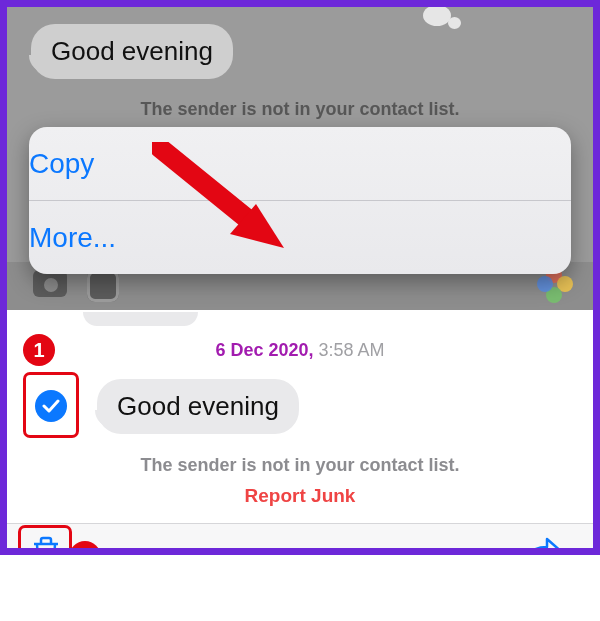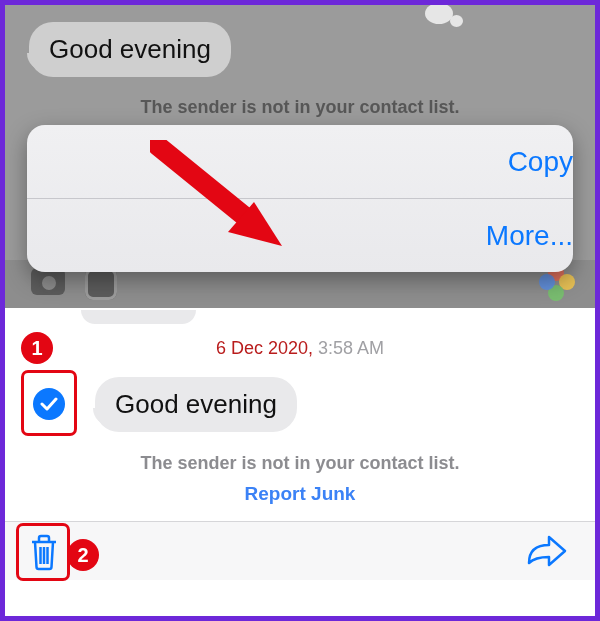--- a/index.html
+++ b/index.html
@@ -1,54 +1,54 @@
 <!DOCTYPE html>
 <html><head>
 <meta charset="utf-8">
 <style>
   html,body{margin:0;padding:0;font-family:-apple-system,Helvetica,Arial,sans-serif;}
-  .frame{width:600px;height:621px;border:5px solid #6d28d9;box-sizing:border-box;position:relative;overflow:hidden;background:#fff;margin:0 auto;}
+  .frame{width:600px;height:555px;border:7px solid #6d28d9;box-sizing:border-box;position:relative;overflow:hidden;background:#fff;margin:0 auto;}
   
   .upper{position:absolute;left:0;top:0;width:100%;height:303px;background:#9b9b9b;}
   .appbar{position:absolute;left:0;right:0;top:255px;height:48px;background:#8d8d8d;}
   .thought-tail{position:absolute;right:170px;top:-2px;}
   .thought-tail .b1{width:28px;height:21px;border-radius:50%;background:#e6e6e6;position:absolute;left:0;top:0;}
   .thought-tail .b2{width:13px;height:12px;border-radius:50%;background:#e6e6e6;position:absolute;left:25px;top:12px;}
   .bubble-top{position:absolute;left:24px;top:17px;background:#cfcfcf;border-radius:24px;padding:12px 20px 12px 20px;font-size:26px;color:#111;}
   .bubble-top-tail{position:absolute;left:22px;top:48px;width:20px;height:18px;background:#cfcfcf;border-bottom-left-radius:18px;}
   .notice-top{position:absolute;left:0;right:0;top:92px;text-align:center;color:#575757;font-size:18px;font-weight:600;}
   
   .sheet{position:absolute;left:22px;right:22px;top:120px;border-radius:18px;background:linear-gradient(#f0f0f2,#e9e9ec);box-shadow:0 8px 22px rgba(0,0,0,.35);overflow:hidden;}
-  .sheet-row{height:73px;line-height:73px;text-align:right;font-size:28px;color:#0b78ff;font-weight:400;position:relative;margin-left:48px;}
+  .sheet-row{height:73px;line-height:73px;text-align:left;font-size:28px;color:#0b78ff;font-weight:400;position:relative;}
   .sheet-div{height:1px;background:#c7c7cc;}
   
   .dock-icon{position:absolute;top:263px;}
   .dock-cam{left:26px;width:34px;height:27px;background:#5c5c5c;border-radius:6px;position:absolute;}
   .dock-cam::before{content:"";width:14px;height:14px;border:3px solid #5c5c5c;border-radius:50%;background:#8d8d8d;position:absolute;left:8px;top:5px;}
   .dock-app{left:80px;width:32px;height:32px;border-radius:8px;background:#5c5c5c;outline:3px solid #9c9c9c;outline-offset:-3px;}
   .photos{right:20px;top:260px;width:36px;height:36px;position:absolute;}
   .photos span{position:absolute;width:16px;height:16px;border-radius:50%;opacity:.85;}
   .p1{background:#ec6a53;left:9px;top:0;}
   .p2{background:#f4c84b;left:20px;top:9px;}
   .p3{background:#76c46b;left:9px;top:20px;}
   .p4{background:#5b8fe8;left:0;top:9px;}
   
   .arrow{position:absolute;left:145px;top:135px;}
   
   .lower{position:absolute;left:0;top:303px;right:0;bottom:0;background:#fff;}
   .msg-tail-frag{position:absolute;left:76px;top:305px;width:115px;height:14px;background:#e9e9eb;border-bottom-left-radius:20px;border-bottom-right-radius:20px;}
   .tstamp{position:absolute;left:0;right:0;top:333px;text-align:center;font-size:18px;}
-  .tstamp .d{color:#b91c1c;font-weight:400;}
+  .tstamp .d{color:#a21caf;font-weight:700;}
   .tstamp .t{color:#a0a0a4;font-weight:500;text-align:center;}
   .sel-circle{position:absolute;left:28px;top:383px;width:32px;height:32px;border-radius:50%;background:#0b78ff;display:flex;align-items:center;justify-content:center;}
   .sel-circle svg{display:block;}
   .bubble-low{position:absolute;left:90px;top:372px;background:#e9e9eb;border-radius:24px;padding:12px 20px;font-size:26px;color:#111;}
   .bubble-low-tail{position:absolute;left:88px;top:403px;width:20px;height:18px;background:#e9e9eb;border-bottom-left-radius:18px;}
   .notice-low{position:absolute;left:0;right:0;top:448px;text-align:center;color:#8c8c90;font-size:18px;font-weight:600;}
-  .report{position:absolute;left:0;right:0;top:478px;text-align:center;color:#3b82f6;font-size:19px;font-weight:700;}
+  .report{position:absolute;left:0;right:0;top:478px;text-align:center;color:#ef4444;font-size:19px;font-weight:700;}
   .sep{position:absolute;left:0;right:0;top:516px;height:1px;background:#d6d6d9;}
   .toolbar{position:absolute;left:0;right:0;top:517px;height:58px;background:#f7f7f8;}
   .trash{position:absolute;left:23px;top:528px;}
   .share{position:absolute;right:26px;top:528px;}
   
   .badge{position:absolute;width:32px;height:32px;border-radius:50%;background:#e30613;color:#fff;font-size:20px;font-weight:700;display:flex;align-items:center;justify-content:center;}
   .ring{position:absolute;border:3px solid #e30613;border-radius:7px;}
 </style>
 </head>
 <body>

